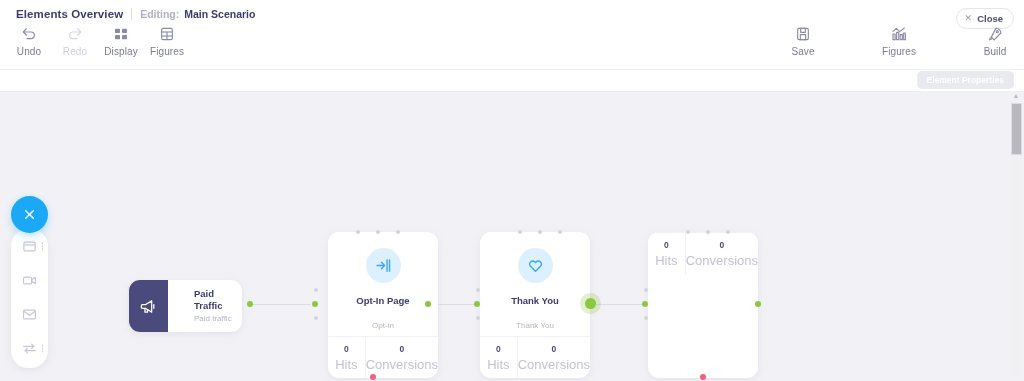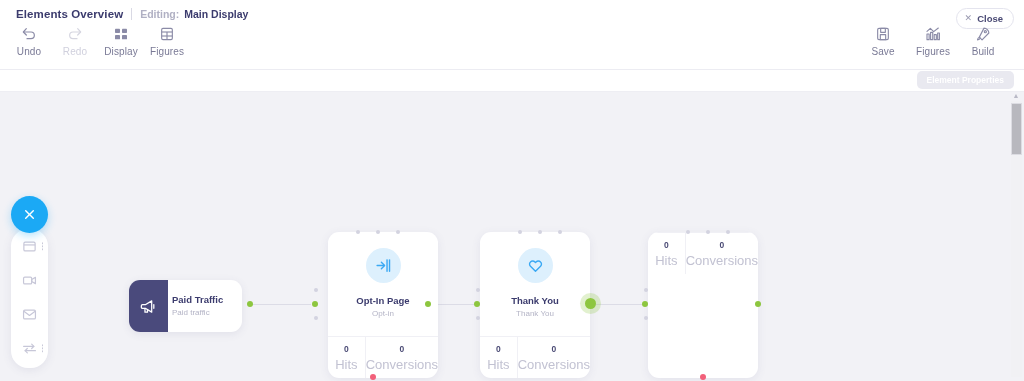--- a/index.html
+++ b/index.html
@@ -17,21 +17,21 @@
     background:#ffffff; border-bottom:1px solid #ececf2;
   }
   .title-row { position:absolute; left:16px; top:8px; display:flex; align-items:center; gap:8px; }
   .app-title { font-size:11.5px; font-weight:bold; color:#3b3b6d; letter-spacing:.1px; }
   .title-sep { width:1px; height:12px; background:#d9d9e4; }
   .editing-label { font-size:10.5px; color:#b0b0c3; font-weight:bold; }
   .editing-value { font-size:10.5px; color:#3b3b6d; font-weight:bold; margin-left:-3px; }
 
   .tool-strip { position:absolute; top:26px; display:flex; gap:0; }
   .tool-strip.left { left:6px; }
-  .tool-strip.right { right:18px; }
+  .tool-strip.right { right:6px;gap:46px; }
   .tool {
     width:46px; display:flex; flex-direction:column; align-items:center; gap:4px;
     cursor:pointer; user-select:none;
   }
   .tool .glyph { width:16px; height:16px; color:#8b8ba7; display:block; }
   .tool .tlabel { font-size:10px; color:#7a7a96; letter-spacing:.1px; }
   .tool.disabled .glyph { color:#d5d5e0; }
   .tool.disabled .tlabel { color:#d0d0dd; }
   .tool.wide { width:54px; }
 
@@ -111,39 +111,39 @@
   
   .src-node {
     position:absolute; left:129px; top:188px; width:113px; height:52px;
     border-radius:11px; background:#ffffff; display:flex; overflow:hidden;
     box-shadow:0 2px 9px rgba(80,80,130,.10);
   }
   .src-icon {
     width:39px; background:#4a4a7c; display:flex; align-items:center; justify-content:center;
   }
   .src-icon svg { width:17px; height:17px; color:#ffffff; }
-  .src-text { flex:1; display:flex; flex-direction:column; justify-content:center; padding-left:4px; }
+  .src-text { flex:1; display:flex; flex-direction:column; justify-content:center; padding-left:26px; }
   .src-title { font-size:9.5px; font-weight:bold; color:#3b3b6d; line-height:1.3; }
   .src-sub   { font-size:8px; color:#b4b4c6; line-height:1.4; }
 
   
   .page-node {
     position:absolute; top:140px; width:110px; height:146px;
     background:#ffffff; border-radius:11px; overflow:hidden;
     box-shadow:0 2px 10px rgba(80,80,130,.09);
     display:flex; flex-direction:column;
   }
   .pn-body { flex:1; display:flex; flex-direction:column; align-items:center; padding-top:16px; }
   .pn-badge {
     width:35px; height:35px; border-radius:50%; background:#ddf0fd;
     display:flex; align-items:center; justify-content:center; margin-bottom:12px;
   }
   .pn-badge svg { width:17px; height:17px; color:#3ba9f4; }
   .pn-title { font-size:9.5px; font-weight:bold; color:#3b3b6d; line-height:1.3; }
-  .pn-sub { font-size:8px; color:#b4b4c6; line-height:1.5; margin-top:1px; }
+  .pn-sub { font-size:8px; color:#b4b4c6; line-height:1.5; margin-top:13px; }
   .pn-stats { height:42px; border-top:1px solid #f0f0f5; display:flex; }
   .pn-stat {
     flex:1; display:flex; flex-direction:column; align-items:center; justify-content:center; gap:3px;
   }
   .pn-stat + .pn-stat { border-left:1px solid #f0f0f5; }
   .pn-val { font-size:8.5px; font-weight:bold; color:#4b4b75; }
   .pn-key { font-size:13px; color:#c2c2d2; }
 
   .top-dots { position:absolute; display:flex; gap:16px; }
   .left-dots { position:absolute; display:flex; flex-direction:column; gap:9px; align-items:center; }
@@ -152,21 +152,21 @@
 <body>
 
 <div class="app">
 
   <div class="header">
 
     <div class="title-row">
       <span class="app-title">Elements Overview</span>
       <span class="title-sep"></span>
       <span class="editing-label">Editing:</span>
-      <span class="editing-value">Main Display</span>
+      <span class="editing-value">Main Scenario</span>
     </div>
 
     <div class="close-btn">
       <span class="x">✕</span>
       <span class="lbl">Close</span>
     </div>
 
     <div class="tool-strip left">
 
       <div class="tool">

